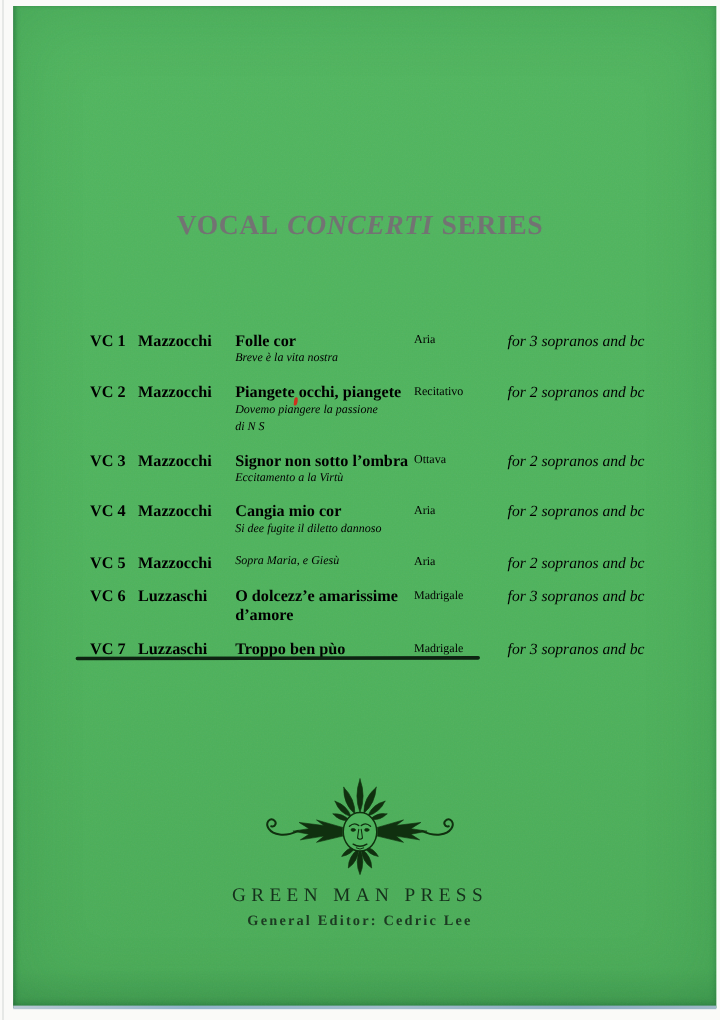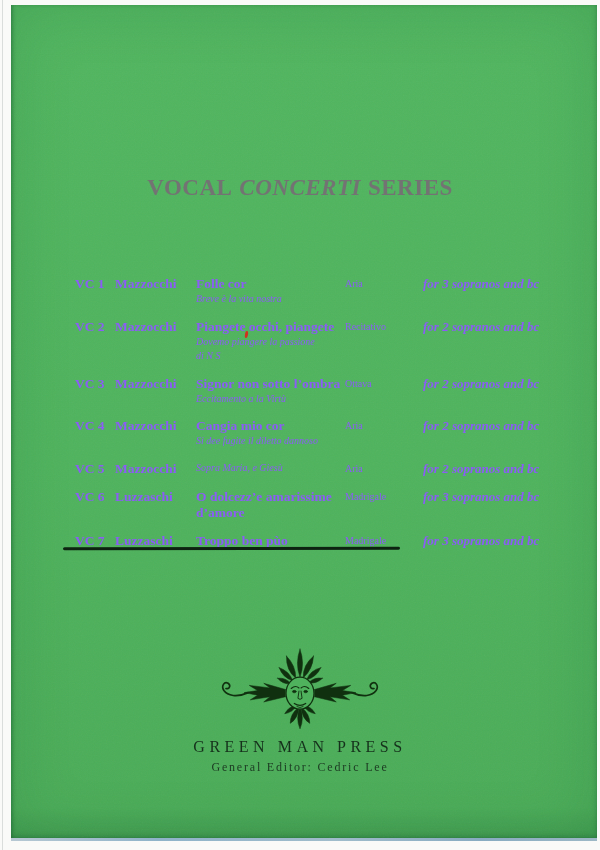--- a/index.html
+++ b/index.html
@@ -18,44 +18,44 @@
   .scan-bottom-line{
     position:absolute;left:11px;top:838px;width:586px;height:3px;
     background:linear-gradient(90deg,#b7c8d3,#8fb3c9 25%,#a0bccb 55%,#88abc1 80%,#9db8c6);
   }
   .series-title{
     position:absolute;left:0;top:174px;width:100%;
     text-align:center;font-weight:bold;font-size:23px;line-height:28px;
     color:#737373;letter-spacing:.5px;
   }
   .series-title .it{font-style:italic;margin:0 7px;}
-  .catalog{position:absolute;left:75px;top:276px;width:470px;color:#8b5cf6;}
+  .catalog{position:absolute;left:75px;top:276px;width:470px;color:#000000;}
   .row{display:grid;grid-template-columns:40px 81px 149px 78px auto;margin-bottom:12px;position:relative;align-items:start;}
   .c-vc,.c-comp{font-weight:bold;font-size:13.5px;line-height:16px;white-space:pre;}
   .c-title{position:relative;}
   .t-main{font-weight:bold;font-size:13.5px;line-height:16px;white-space:pre;}
   .t-sub{font-style:italic;font-size:10px;line-height:14.5px;white-space:pre;}
   .c-genre{font-size:10px;line-height:16px;white-space:pre;}
-  .c-scoring{font-style:italic;font-size:13px;line-height:16px;white-space:pre;font-weight:bold;}
+  .c-scoring{font-style:italic;font-size:13px;line-height:16px;white-space:pre;}
   .row.underlined::after{
     content:'';position:absolute;left:-12px;top:14.5px;width:337px;height:2.5px;
     background:#0d2311;border-radius:2px;transform:rotate(-.1deg);
   }
   .red-mark{
     position:absolute;left:49px;top:12px;width:3px;height:7px;
     background:#d0311e;border-radius:45% 55% 60% 40%;transform:rotate(9deg);
   }
   .greenman{position:absolute;left:50%;top:645px;transform:translateX(-50%);}
   .publisher-name{
     position:absolute;left:0;top:738px;width:100%;text-align:center;
     font-size:16px;letter-spacing:4.5px;color:#15301b;
   }
   .editor-credit{
     position:absolute;left:0;top:760px;width:100%;text-align:center;
-    font-size:12px;letter-spacing:1.8px;color:#1c3a22;
+    font-size:12px;letter-spacing:1.8px;color:#1c3a22;font-weight:bold;
   }
 </style>
 </head>
 <body>
 
 <div class="scan-left-line"></div>
 
 <div class="page">
   <svg class="texture" xmlns="http://www.w3.org/2000/svg">
     <filter id="paperNoise">

